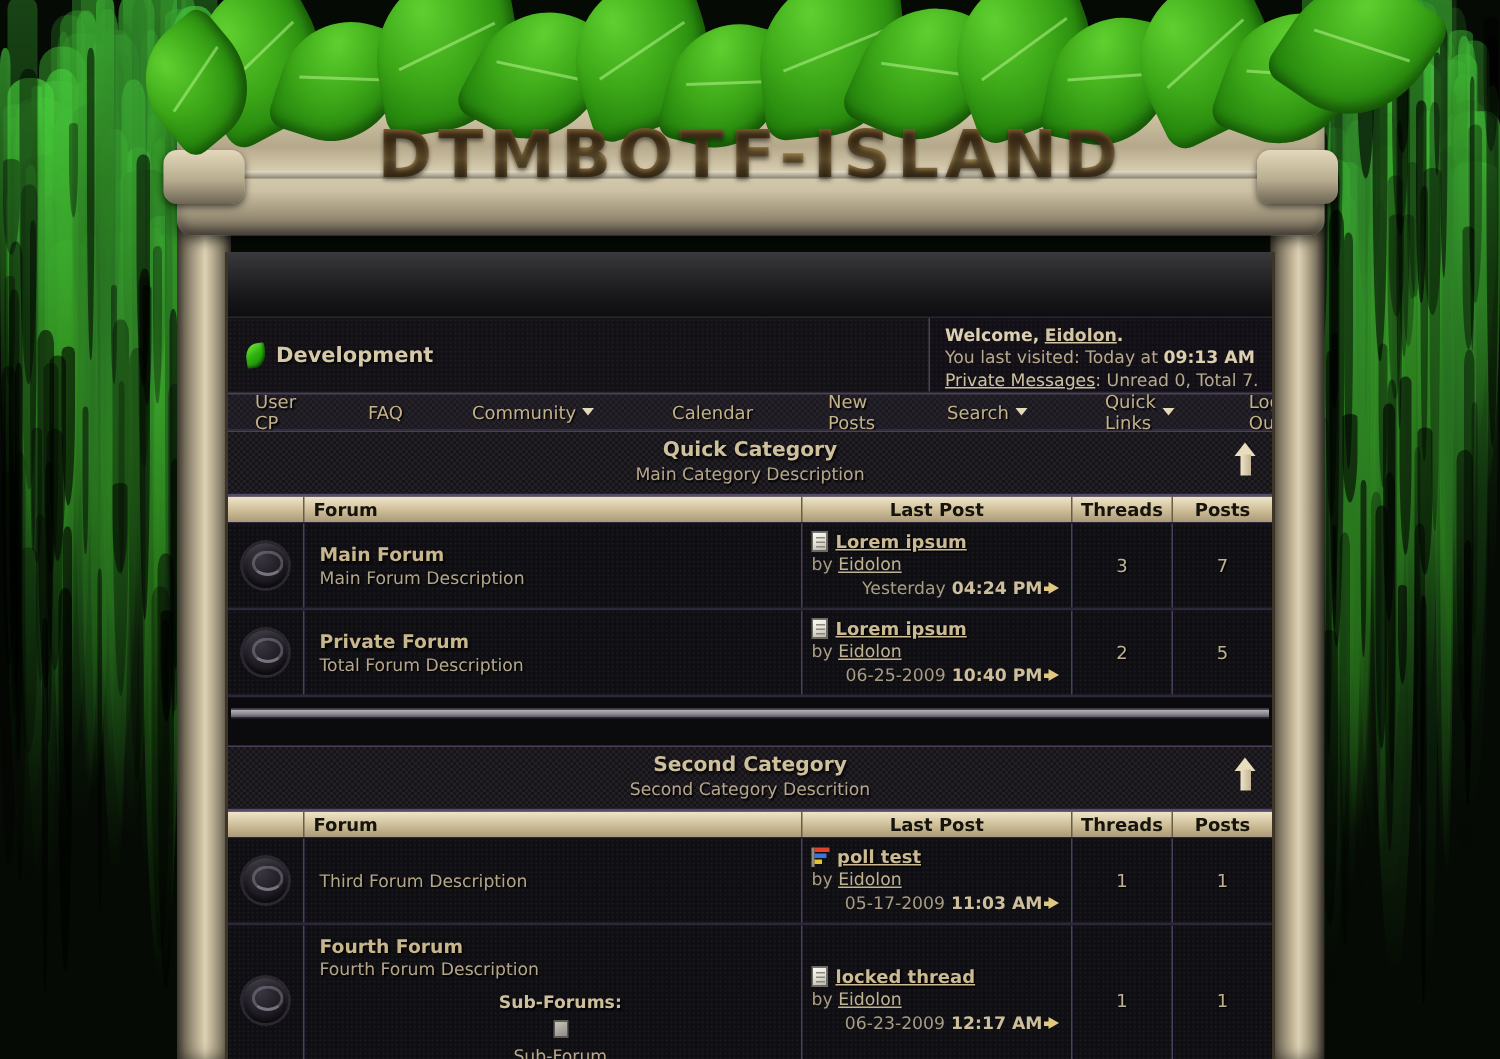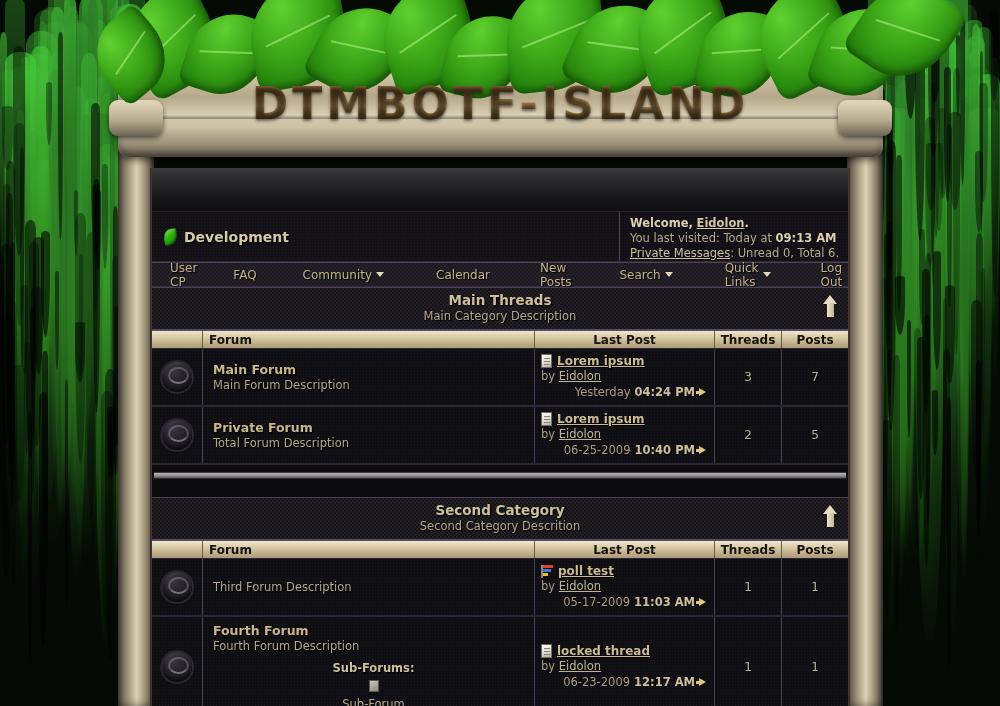--- a/index.html
+++ b/index.html
@@ -853,30 +853,30 @@
     <div id="welcome">
       <div>
         <b>Welcome,</b>
         <span class="u">Eidolon</span><b>.</b>
       </div>
       <div>
         <span>You last visited: Today at</span>
         <b>09:13 AM</b>
       </div>
       <div>
-        <span class="lnk">Private Messages</span><span>: Unread 0, Total 6.</span>
+        <span class="lnk">Private Messages</span><span>: Unread 0, Total 7.</span>
       </div>
     </div>
   </div>
 
   <div id="nav">
     <div class="item" style="margin-left:12px">
       <span>User CP</span>
     </div>
-    <div class="item" style="margin-left:24px">
+    <div class="item" style="margin-left:36px">
       <span>FAQ</span>
     </div>
     <div class="item" style="margin-left:34px">
       <span>Community</span>
       <span class="caret"></span>
     </div>
     <div class="item" style="margin-left:40px">
       <span>Calendar</span>
     </div>
     <div class="item" style="margin-left:38px">
@@ -889,21 +889,21 @@
     <div class="item" style="margin-left:40px">
       <span>Quick Links</span>
       <span class="caret"></span>
     </div>
     <div class="item" style="margin-left:38px">
       <span>Log Out</span>
     </div>
   </div>
 
   <div class="cat">
-    <div class="t">Main Threads</div>
+    <div class="t">Quick Category</div>
     <div class="d">Main Category Description</div>
     <div class="uparrow">
       <div class="head"></div>
         <div class="shaft"></div>
     </div>
   </div>
 
   <div class="thead">
     <div class="c col-icon"></div>
     <div class="c col-forum">Forum</div>

